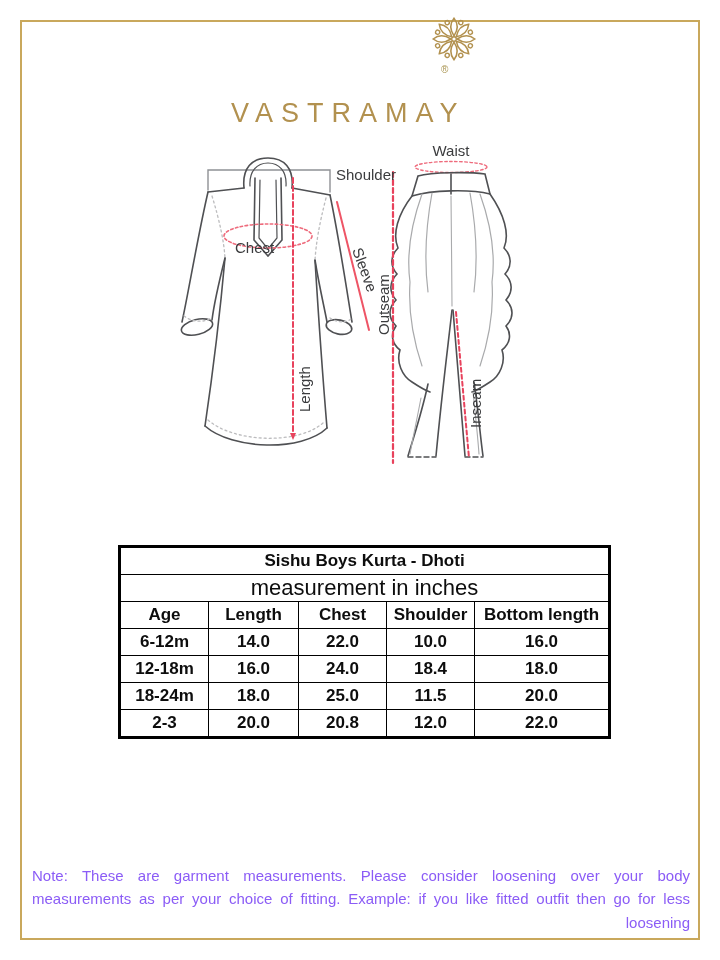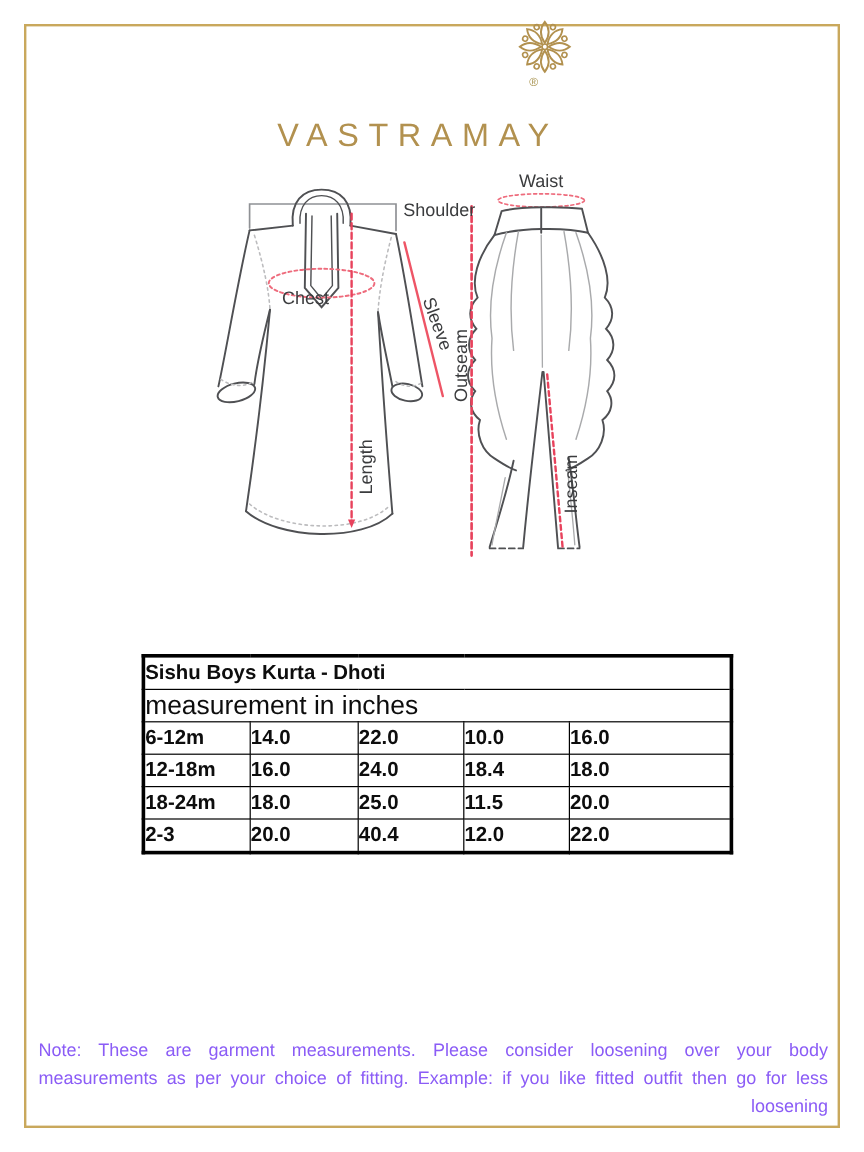--- a/index.html
+++ b/index.html
@@ -28,21 +28,21 @@
     font-family:"Liberation Sans",sans-serif;font-size:15px;fill:#3b3c3e;
   }
   
   .size-table{
     position:absolute;left:118px;top:545px;width:490px;
     border-collapse:collapse;table-layout:fixed;
     font-weight:bold;font-size:17px;color:#0d0d0d;
     border:3px solid #000;
   }
   .size-table td{
-    border:1.6px solid #000;text-align:left;vertical-align:middle;
+    border:1.6px solid #000;text-align:center;vertical-align:middle;
     height:26px;padding:0;
   }
   .size-table .title-cell{font-size:17px;font-weight:bold;}
   .size-table .subtitle-cell{font-size:22px;font-weight:400;}
   
   .note-text{
     position:absolute;left:32px;top:864px;width:658px;
     font-size:15px;line-height:1.55;color:#8b5cf6;
     text-align:justify;text-align-last:right;
   }
@@ -177,20 +177,27 @@
       <col style="width:135px">
   </colgroup>
   <tbody>
     <tr>
       <td class="title-cell" colspan="5">Sishu Boys Kurta - Dhoti</td>
     </tr>
     <tr>
       <td class="subtitle-cell" colspan="5">measurement in inches</td>
     </tr>
     <tr>
+      <td>Age</td>
+      <td>Length</td>
+      <td>Chest</td>
+      <td>Shoulder</td>
+      <td>Bottom length</td>
+    </tr>
+    <tr>
       <td>6-12m</td>
       <td>14.0</td>
       <td>22.0</td>
       <td>10.0</td>
       <td>16.0</td>
     </tr>
     <tr>
       <td>12-18m</td>
       <td>16.0</td>
       <td>24.0</td>
@@ -200,20 +207,20 @@
     <tr>
       <td>18-24m</td>
       <td>18.0</td>
       <td>25.0</td>
       <td>11.5</td>
       <td>20.0</td>
     </tr>
     <tr>
       <td>2-3</td>
       <td>20.0</td>
-      <td>40.4</td>
+      <td>20.8</td>
       <td>12.0</td>
       <td>22.0</td>
     </tr>
   </tbody>
 </table>
 
 <div class="note-text">Note: These are garment measurements. Please consider loosening over your body measurements as per your choice of fitting. Example: if you like fitted outfit then go for less loosening</div>
 
 </body></html>

